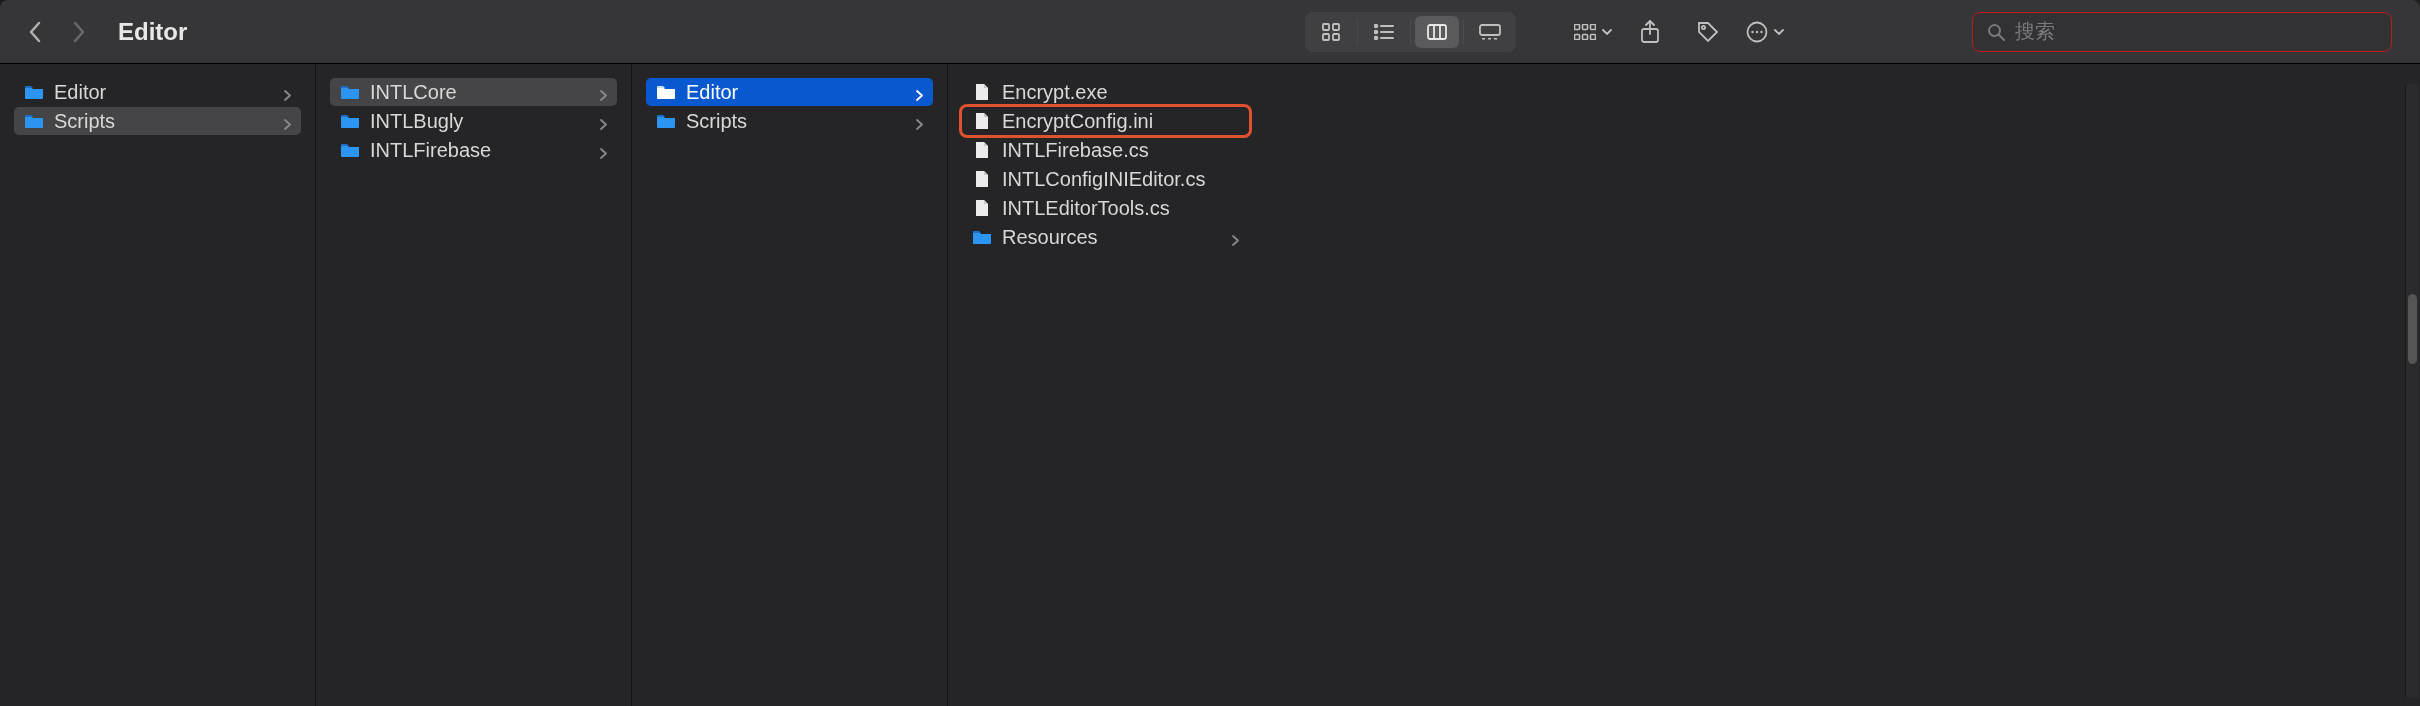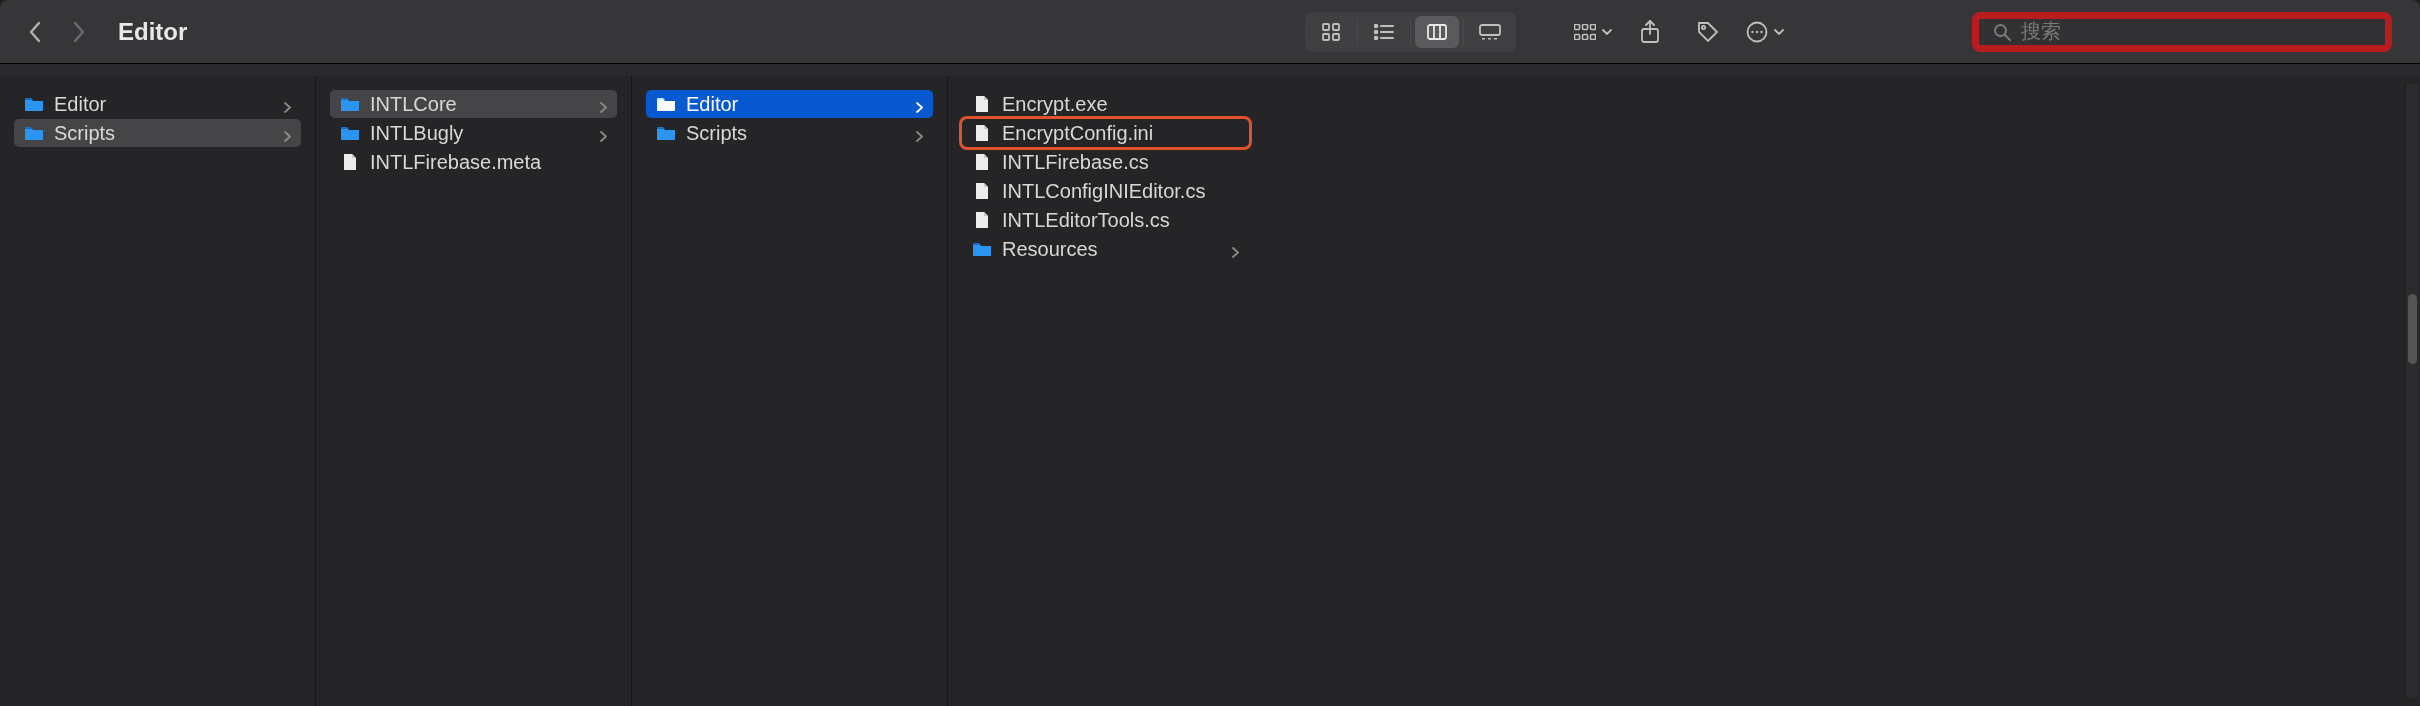--- a/index.html
+++ b/index.html
@@ -11,21 +11,20 @@
       width: 2420px;
       position: relative;
     }
     .window {
       display: flex;
       flex-direction: column;
       height: 100%;
       background: #2a2a2c;
       border-radius: 8px 8px 0 0;
       overflow: hidden;
-      gap: 12px;
     }
     .toolbar {
       display: flex;
       align-items: center;
       height: 64px;
       background: #363638;
       border-bottom: 1px solid #000;
       padding: 0 28px;
       gap: 18px;
       border-radius: 8px 8px 0 0;
@@ -74,21 +73,21 @@
       justify-content: center;
       width: 40px;
       height: 40px;
       cursor: pointer;
     }
     .action-dropdown { display:flex; align-items:center; gap:6px; }
     .search-box {
       display: flex;
       align-items: center;
       background: #323234;
-      border: 7px solid #b91c1c;
+      border: 1px solid #b91c1c;
       border-radius: 8px;
       height: 40px;
       width: 420px;
       padding: 12px 14px;
       gap: 10px;
       margin-left: 170px;
     }
     .search-input {
       background: transparent;
       border: none;
@@ -329,100 +328,103 @@
               <path d="M1 3 Q1 2 2 2 L7 2 L9 4 L1 4 Z" fill="#1a6fc9"></path>
             </svg>
           </span>
           <span class="label">INTLBugly</span>
           <span class="chev"><svg width="7" height="11" viewBox="0 0 7 11">
               <polyline points="1,1 6,5.5 1,10" stroke="#8a8a8c" stroke-width="1.8" fill="none" stroke-linecap="round" stroke-linejoin="round"></polyline>
             </svg></span>
         </div>
         <div class="row">
           <span class="icon">
+            <svg width="20" height="16" viewBox="0 0 20 16">
+              <path d="M1 3 L7 3 L9 5 L19 5 L19 14 Q19 15 18 15 L2 15 Q1 15 1 14 Z" fill="#2c95f2"></path>
+              <path d="M1 3 Q1 2 2 2 L7 2 L9 4 L1 4 Z" fill="#1a6fc9"></path>
+            </svg>
+          </span>
+          <span class="label">INTLFirebase</span>
+          <span class="chev"><svg width="7" height="11" viewBox="0 0 7 11">
+              <polyline points="1,1 6,5.5 1,10" stroke="#8a8a8c" stroke-width="1.8" fill="none" stroke-linecap="round" stroke-linejoin="round"></polyline>
+            </svg></span>
+        </div>
+      </div>
+      <div class="col-sep"></div>
+      <div class="column">
+        <div class="row selected-blue">
+          <span class="icon">
+            <svg width="20" height="16" viewBox="0 0 20 16">
+              <path d="M1 3 L7 3 L9 5 L19 5 L19 14 Q19 15 18 15 L2 15 Q1 15 1 14 Z" fill="#ffffff"></path>
+              <path d="M1 3 Q1 2 2 2 L7 2 L9 4 L1 4 Z" fill="#cce4ff"></path>
+            </svg>
+          </span>
+          <span class="label">Editor</span>
+          <span class="chev"><svg width="7" height="11" viewBox="0 0 7 11">
+              <polyline points="1,1 6,5.5 1,10" stroke="#ffffff" stroke-width="1.8" fill="none" stroke-linecap="round" stroke-linejoin="round"></polyline>
+            </svg></span>
+        </div>
+        <div class="row">
+          <span class="icon">
+            <svg width="20" height="16" viewBox="0 0 20 16">
+              <path d="M1 3 L7 3 L9 5 L19 5 L19 14 Q19 15 18 15 L2 15 Q1 15 1 14 Z" fill="#2c95f2"></path>
+              <path d="M1 3 Q1 2 2 2 L7 2 L9 4 L1 4 Z" fill="#1a6fc9"></path>
+            </svg>
+          </span>
+          <span class="label">Scripts</span>
+          <span class="chev"><svg width="7" height="11" viewBox="0 0 7 11">
+              <polyline points="1,1 6,5.5 1,10" stroke="#8a8a8c" stroke-width="1.8" fill="none" stroke-linecap="round" stroke-linejoin="round"></polyline>
+            </svg></span>
+        </div>
+      </div>
+      <div class="col-sep"></div>
+      <div class="column">
+        <div class="row">
+          <span class="icon">
             <svg width="16" height="18" viewBox="0 0 16 18">
               <path d="M2 1 L10 1 L14 5 L14 17 L2 17 Z" fill="#ececec"></path>
               <path d="M10 1 L10 5 L14 5 Z" fill="#c8c8c8"></path>
             </svg>
           </span>
-          <span class="label">INTLFirebase.meta</span>
-        </div>
-      </div>
-      <div class="col-sep"></div>
-      <div class="column">
-        <div class="row selected-blue">
-          <span class="icon">
-            <svg width="20" height="16" viewBox="0 0 20 16">
-              <path d="M1 3 L7 3 L9 5 L19 5 L19 14 Q19 15 18 15 L2 15 Q1 15 1 14 Z" fill="#ffffff"></path>
-              <path d="M1 3 Q1 2 2 2 L7 2 L9 4 L1 4 Z" fill="#cce4ff"></path>
-            </svg>
-          </span>
-          <span class="label">Editor</span>
-          <span class="chev"><svg width="7" height="11" viewBox="0 0 7 11">
-              <polyline points="1,1 6,5.5 1,10" stroke="#ffffff" stroke-width="1.8" fill="none" stroke-linecap="round" stroke-linejoin="round"></polyline>
-            </svg></span>
-        </div>
-        <div class="row">
-          <span class="icon">
-            <svg width="20" height="16" viewBox="0 0 20 16">
-              <path d="M1 3 L7 3 L9 5 L19 5 L19 14 Q19 15 18 15 L2 15 Q1 15 1 14 Z" fill="#2c95f2"></path>
-              <path d="M1 3 Q1 2 2 2 L7 2 L9 4 L1 4 Z" fill="#1a6fc9"></path>
-            </svg>
-          </span>
-          <span class="label">Scripts</span>
-          <span class="chev"><svg width="7" height="11" viewBox="0 0 7 11">
-              <polyline points="1,1 6,5.5 1,10" stroke="#8a8a8c" stroke-width="1.8" fill="none" stroke-linecap="round" stroke-linejoin="round"></polyline>
-            </svg></span>
-        </div>
-      </div>
-      <div class="col-sep"></div>
-      <div class="column">
-        <div class="row">
+          <span class="label">Encrypt.exe</span>
+        </div>
+        <div class="row highlight-red">
           <span class="icon">
             <svg width="16" height="18" viewBox="0 0 16 18">
               <path d="M2 1 L10 1 L14 5 L14 17 L2 17 Z" fill="#ececec"></path>
               <path d="M10 1 L10 5 L14 5 Z" fill="#c8c8c8"></path>
             </svg>
           </span>
-          <span class="label">Encrypt.exe</span>
-        </div>
-        <div class="row highlight-red">
+          <span class="label">EncryptConfig.ini</span>
+        </div>
+        <div class="row">
           <span class="icon">
             <svg width="16" height="18" viewBox="0 0 16 18">
               <path d="M2 1 L10 1 L14 5 L14 17 L2 17 Z" fill="#ececec"></path>
               <path d="M10 1 L10 5 L14 5 Z" fill="#c8c8c8"></path>
             </svg>
           </span>
-          <span class="label">EncryptConfig.ini</span>
+          <span class="label">INTLFirebase.cs</span>
         </div>
         <div class="row">
           <span class="icon">
             <svg width="16" height="18" viewBox="0 0 16 18">
               <path d="M2 1 L10 1 L14 5 L14 17 L2 17 Z" fill="#ececec"></path>
               <path d="M10 1 L10 5 L14 5 Z" fill="#c8c8c8"></path>
             </svg>
           </span>
-          <span class="label">INTLFirebase.cs</span>
+          <span class="label">INTLConfigINIEditor.cs</span>
         </div>
         <div class="row">
           <span class="icon">
             <svg width="16" height="18" viewBox="0 0 16 18">
               <path d="M2 1 L10 1 L14 5 L14 17 L2 17 Z" fill="#ececec"></path>
               <path d="M10 1 L10 5 L14 5 Z" fill="#c8c8c8"></path>
             </svg>
           </span>
-          <span class="label">INTLConfigINIEditor.cs</span>
-        </div>
-        <div class="row">
-          <span class="icon">
-            <svg width="16" height="18" viewBox="0 0 16 18">
-              <path d="M2 1 L10 1 L14 5 L14 17 L2 17 Z" fill="#ececec"></path>
-              <path d="M10 1 L10 5 L14 5 Z" fill="#c8c8c8"></path>
-            </svg>
-          </span>
           <span class="label">INTLEditorTools.cs</span>
         </div>
         <div class="row">
           <span class="icon">
             <svg width="20" height="16" viewBox="0 0 20 16">
               <path d="M1 3 L7 3 L9 5 L19 5 L19 14 Q19 15 18 15 L2 15 Q1 15 1 14 Z" fill="#2c95f2"></path>
               <path d="M1 3 Q1 2 2 2 L7 2 L9 4 L1 4 Z" fill="#1a6fc9"></path>
             </svg>
           </span>
           <span class="label">Resources</span>

